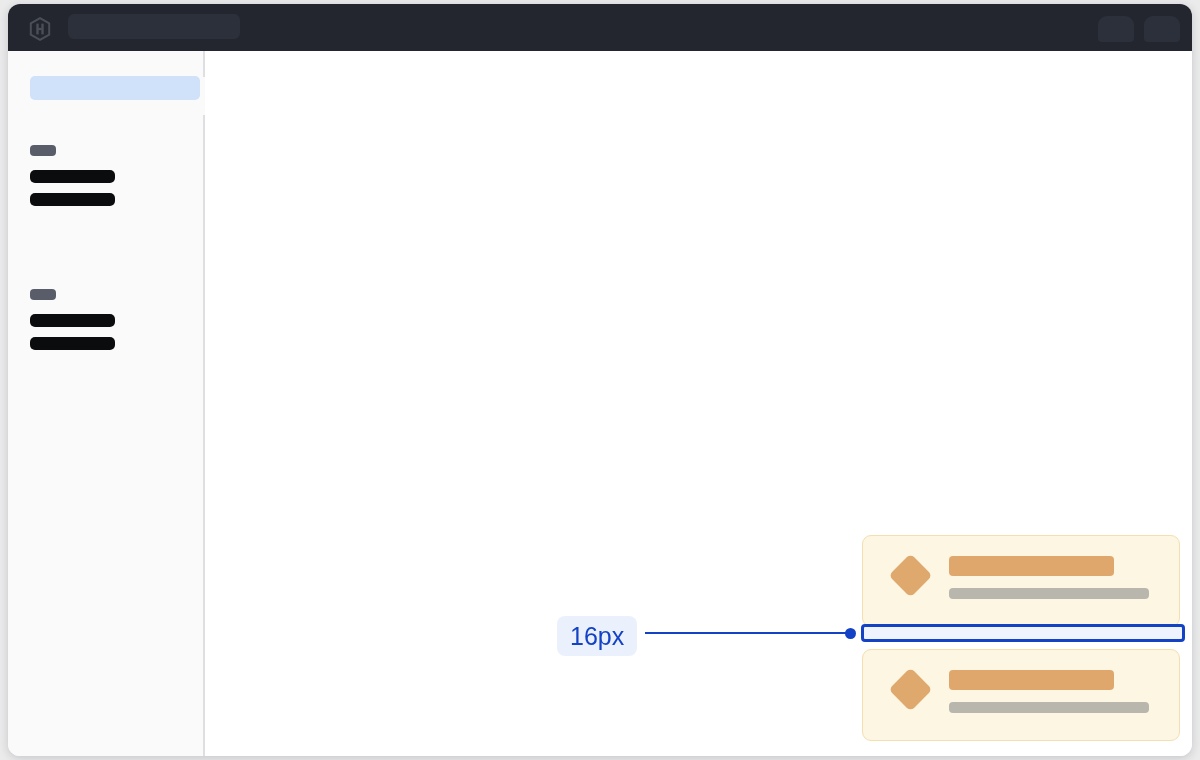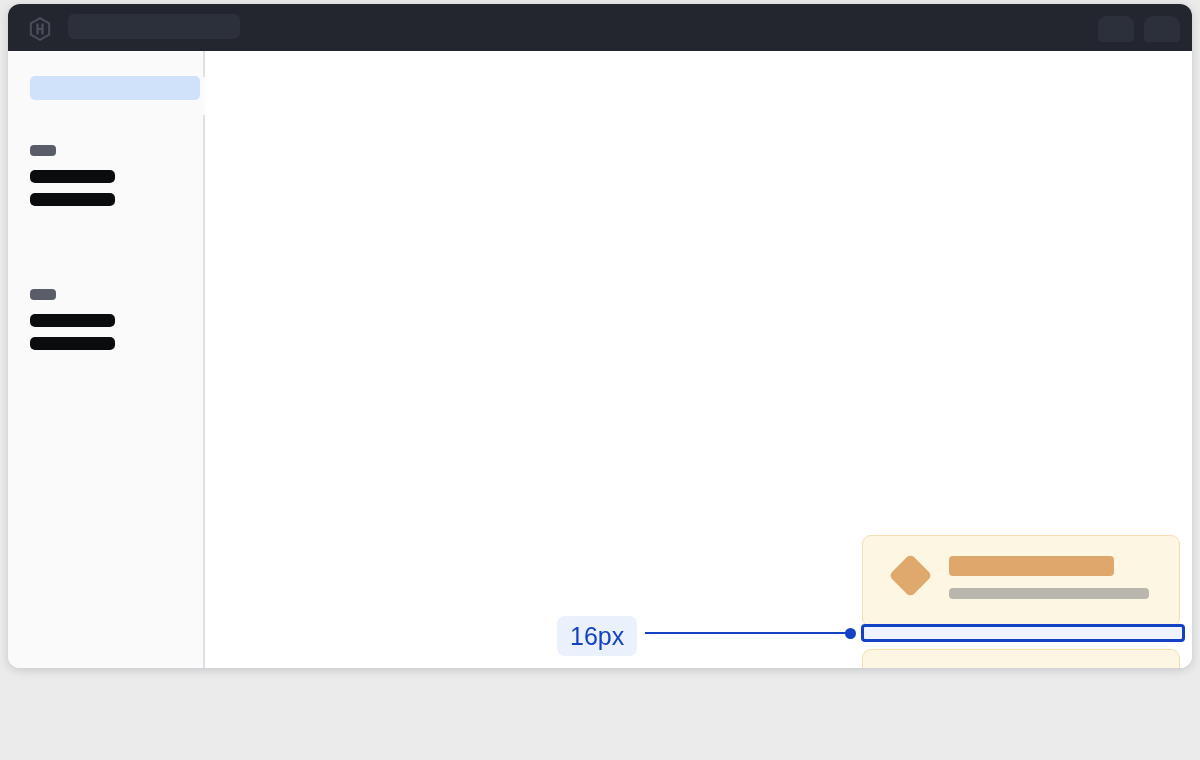--- a/index.html
+++ b/index.html
@@ -14,21 +14,21 @@
     font-family: "Liberation Sans", sans-serif;
     overflow: hidden;
   }
 
   
   .app-window {
     position: absolute;
     left: 8px;
     top: 4px;
     width: 1184px;
-    height: 664px;
+    height: 752px;
     background: #ffffff;
     border-radius: 12px;
     box-shadow: 0 2px 10px rgba(30,32,40,0.18);
     overflow: hidden;
   }
 
   
   .topbar {
     position: absolute;
     left: 0; top: 0;

